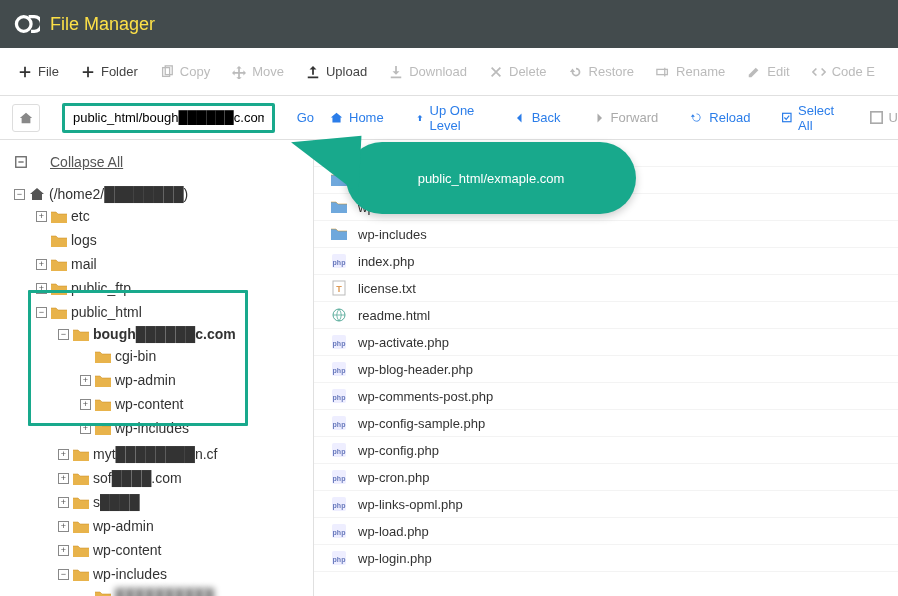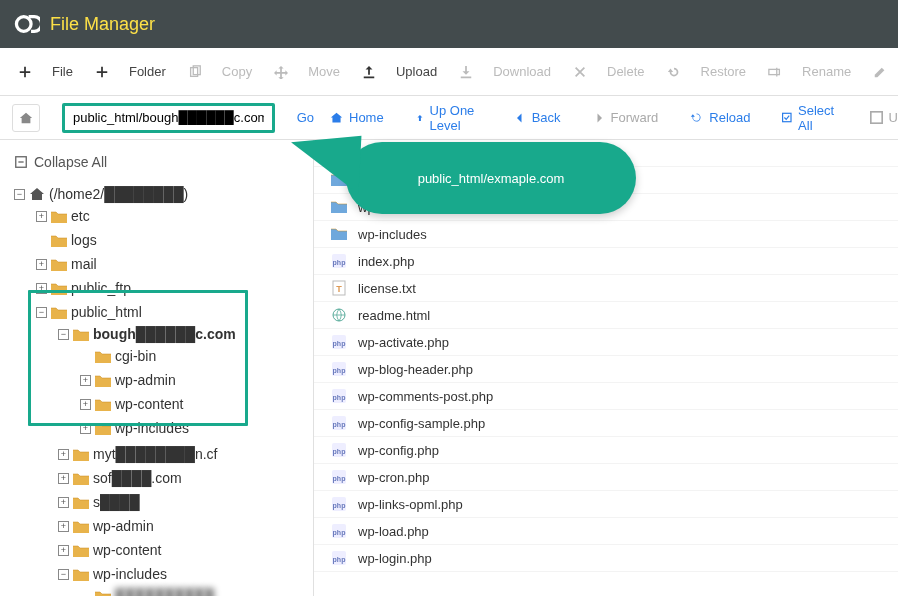--- a/index.html
+++ b/index.html
@@ -3,36 +3,36 @@
 <meta charset="utf-8">
 <style>
   * { box-sizing: border-box; margin: 0; padding: 0; font-family: "Helvetica Neue", Arial, sans-serif; }
   body { width: 898px; height: 596px; overflow: hidden; background: #fff; position: relative; font-size: 13px; color: #333; }
 
   .header { height: 48px; background: #434b4d; display: flex; align-items: center; padding: 0 14px; color: #fde047; }
   .header .logo { width: 26px; height: 26px; margin-right: 10px; }
   .header h1 { font-size: 18px; font-weight: 400; }
 
   .toolbar { height: 48px; border-bottom: 1px solid #e0e0e0; display: flex; align-items: center; padding: 0 8px; gap: 2px; background: #fff; }
-  .toolbar .btn { padding: 6px 10px; border-radius: 3px; display: inline-flex; align-items: center; gap: 20px; cursor: pointer; color: #444; font-size: 13px; }
+  .toolbar .btn { padding: 6px 10px; border-radius: 3px; display: inline-flex; align-items: center; gap: 6px; cursor: pointer; color: #444; font-size: 13px; }
   .toolbar .btn.disabled { color: #bbb; }
   .toolbar .btn .ic { width: 14px; height: 14px; display: inline-block; }
 
   .pathbar { height: 44px; border-bottom: 1px solid #e0e0e0; display: flex; align-items: center; gap: 6px; }
   .pathbar .left { width: 314px; display: flex; align-items: center; gap: 22px; padding-left: 12px; }
   .pathbar .homebox { width: 28px; height: 28px; border: 1px solid #ddd; border-radius: 3px; display: flex; align-items: center; justify-content: center; background: #fff; }
   .pathbar .pathinput { flex: 1; height: 30px; border: 3px solid #18a98c; border-radius: 2px; padding: 0 8px; font-size: 13px; outline: none; }
   .pathbar .go { font-size: 13px; color: #2b7de9; cursor: pointer; }
   .pathbar .right { flex: 1; display: flex; align-items: center; padding-left: 10px; gap: 32px; }
   .pathbar .link { color: #2b7de9; display: inline-flex; align-items: center; gap: 6px; cursor: pointer; font-size: 13px; }
   .pathbar .link.dis { color: #aaa; }
 
   .main { display: flex; height: calc(596px - 48px - 48px - 44px); }
   .left-panel { width: 314px; border-right: 1px solid #e0e0e0; overflow: hidden; padding: 8px 4px; position: relative; }
-  .collapse-all { padding: 6px 10px; display: flex; align-items: center; gap: 6px; cursor: pointer; color: #555; font-size: 14px; }
+  .collapse-all { padding: 6px 10px; display: flex; align-items: center; gap: 22px; cursor: pointer; color: #555; font-size: 14px; text-decoration: underline; }
   .tree { font-size: 14px; color: #333; padding-top: 6px; }
   .tree ul { list-style: none; padding-left: 22px; }
   .tree li { padding: 2px 0; white-space: nowrap; }
   .tree .trow { display: flex; align-items: center; gap: 4px; line-height: 20px; }
   .exp { width: 11px; height: 11px; border: 1px solid #888; font-size: 9px; line-height: 9px; text-align: center; cursor: pointer; background: #fff; color: #555; }
   .exp.blank { border: none; background: transparent; }
   .folder-ic { width: 16px; height: 14px; display: inline-block; }
   .tree .bold { font-weight: 700; }
   .tree .blur { color: transparent; text-shadow: 0 0 6px #888; }
 

